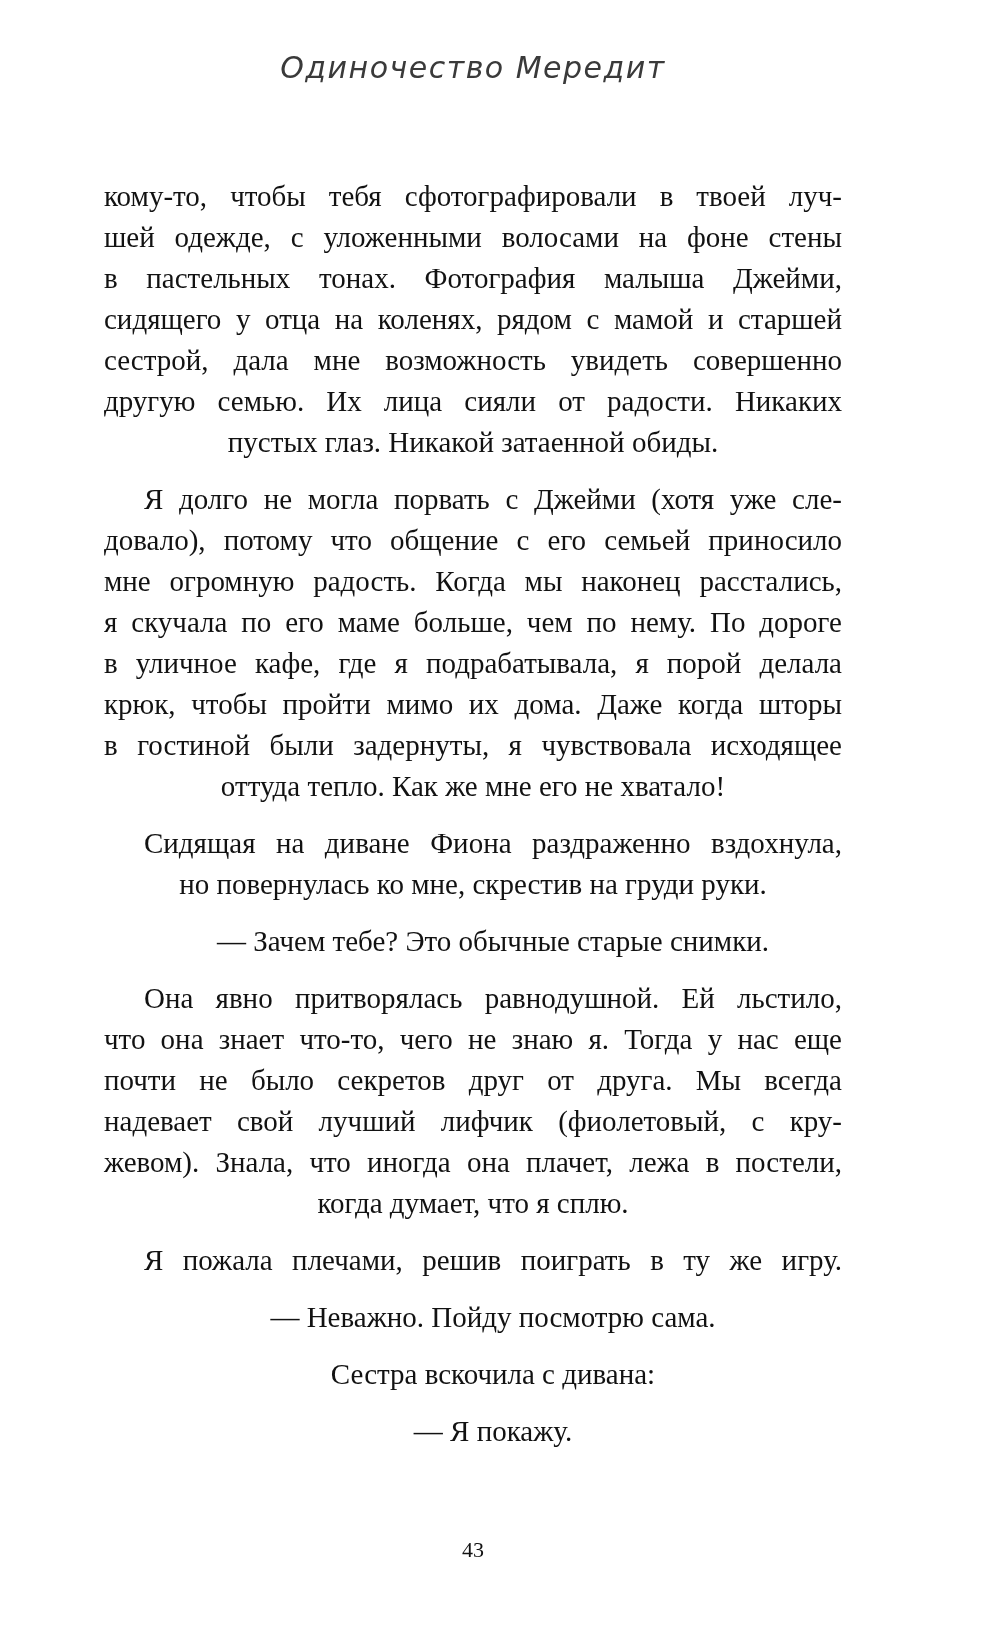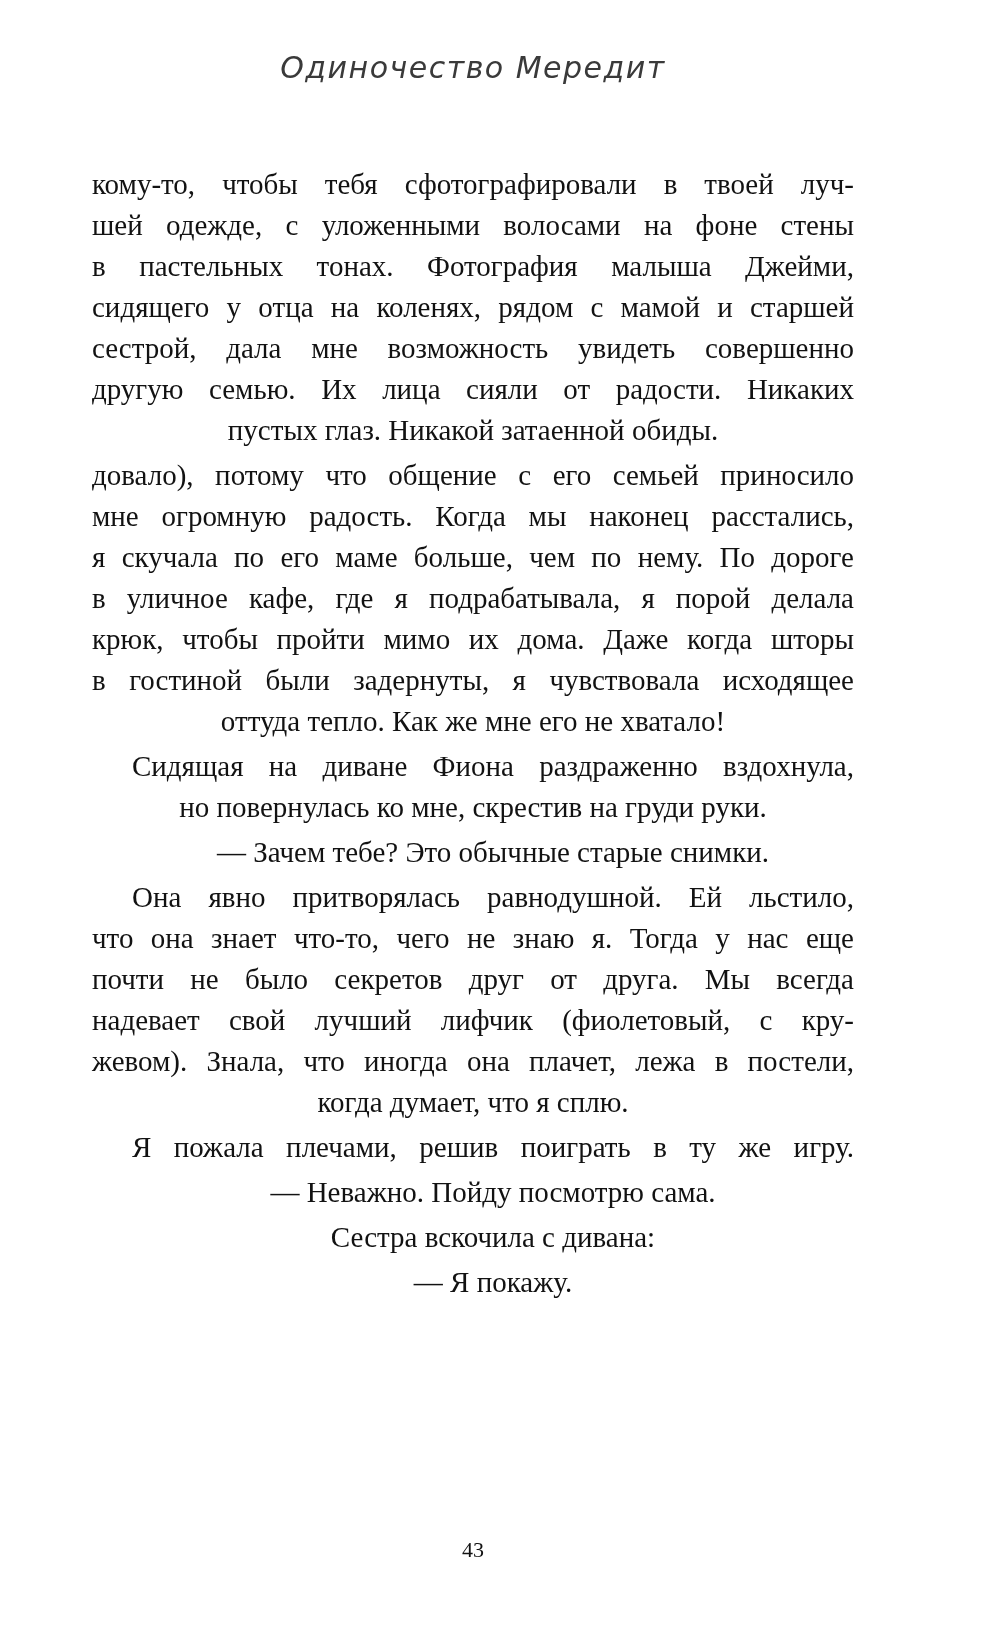--- a/index.html
+++ b/index.html
@@ -36,21 +36,21 @@
     color: var(--header);
   }
   .text-block {
     position: absolute;
     top: 160px;
     left: 88px;
     width: 770px;
     font-size: 29px;
     color: var(--text);
   }
-  .para { margin: 4px; padding: 0; }
+  .para { margin: 16px; padding: 0; }
   .line {
     height: 41px;
     line-height: 41px;
     white-space: normal;
     text-align: center;
   }
   .line.j {
     text-align: justify;
     text-align-last: justify;
     text-justify: inter-word;
@@ -76,20 +76,21 @@
       <div class="para">
         <div class="line j">кому-то, чтобы тебя сфотографировали в твоей луч-</div>
         <div class="line j">шей одежде, с уложенными волосами на фоне стены</div>
         <div class="line j">в пастельных тонах. Фотография малыша Джейми,</div>
         <div class="line j">сидящего у отца на коленях, рядом с мамой и старшей</div>
         <div class="line j">сестрой, дала мне возможность увидеть совершенно</div>
         <div class="line j">другую семью. Их лица сияли от радости. Никаких</div>
         <div class="line">пустых глаз. Никакой затаенной обиды.</div>
       </div>
       <div class="para">
+        <div class="line j ind">Я долго не могла порвать с Джейми (хотя уже сле-</div>
         <div class="line j">довало), потому что общение с его семьей приносило</div>
         <div class="line j">мне огромную радость. Когда мы наконец расстались,</div>
         <div class="line j">я скучала по его маме больше, чем по нему. По дороге</div>
         <div class="line j">в уличное кафе, где я подрабатывала, я порой делала</div>
         <div class="line j">крюк, чтобы пройти мимо их дома. Даже когда шторы</div>
         <div class="line j">в гостиной были задернуты, я чувствовала исходящее</div>
         <div class="line">оттуда тепло. Как же мне его не хватало!</div>
       </div>
       <div class="para">
         <div class="line j ind">Сидящая на диване Фиона раздраженно вздохнула,</div>

